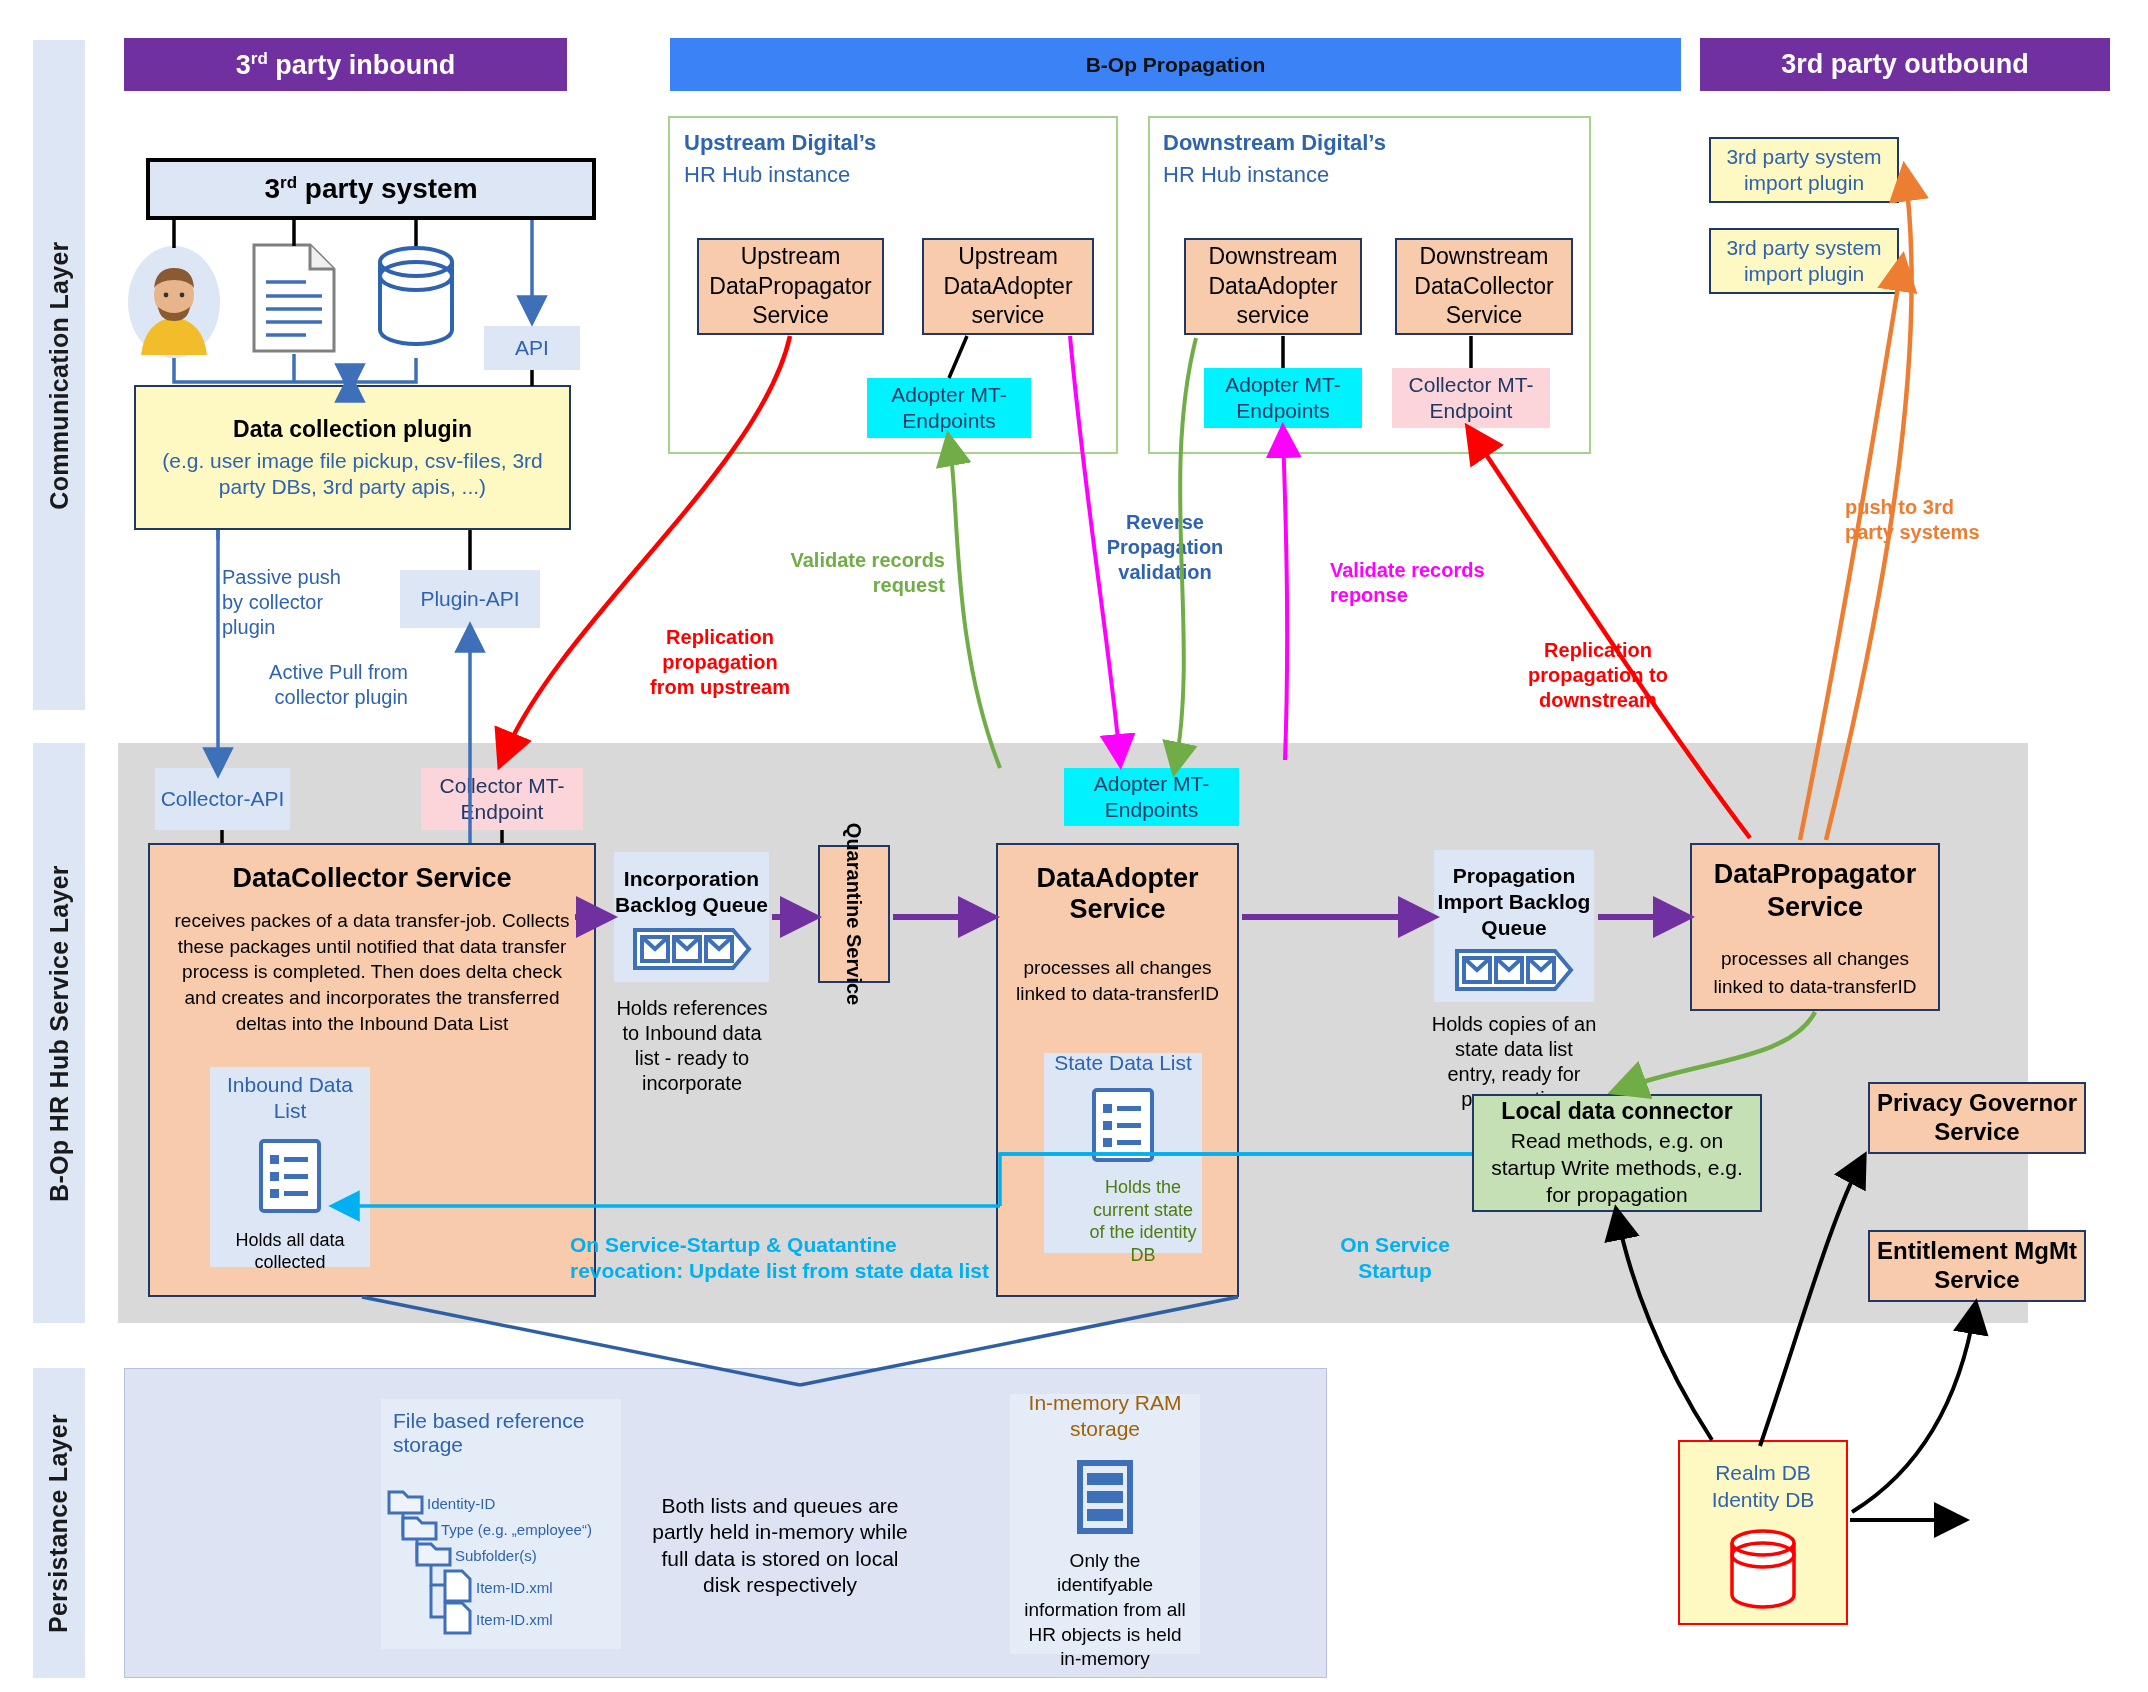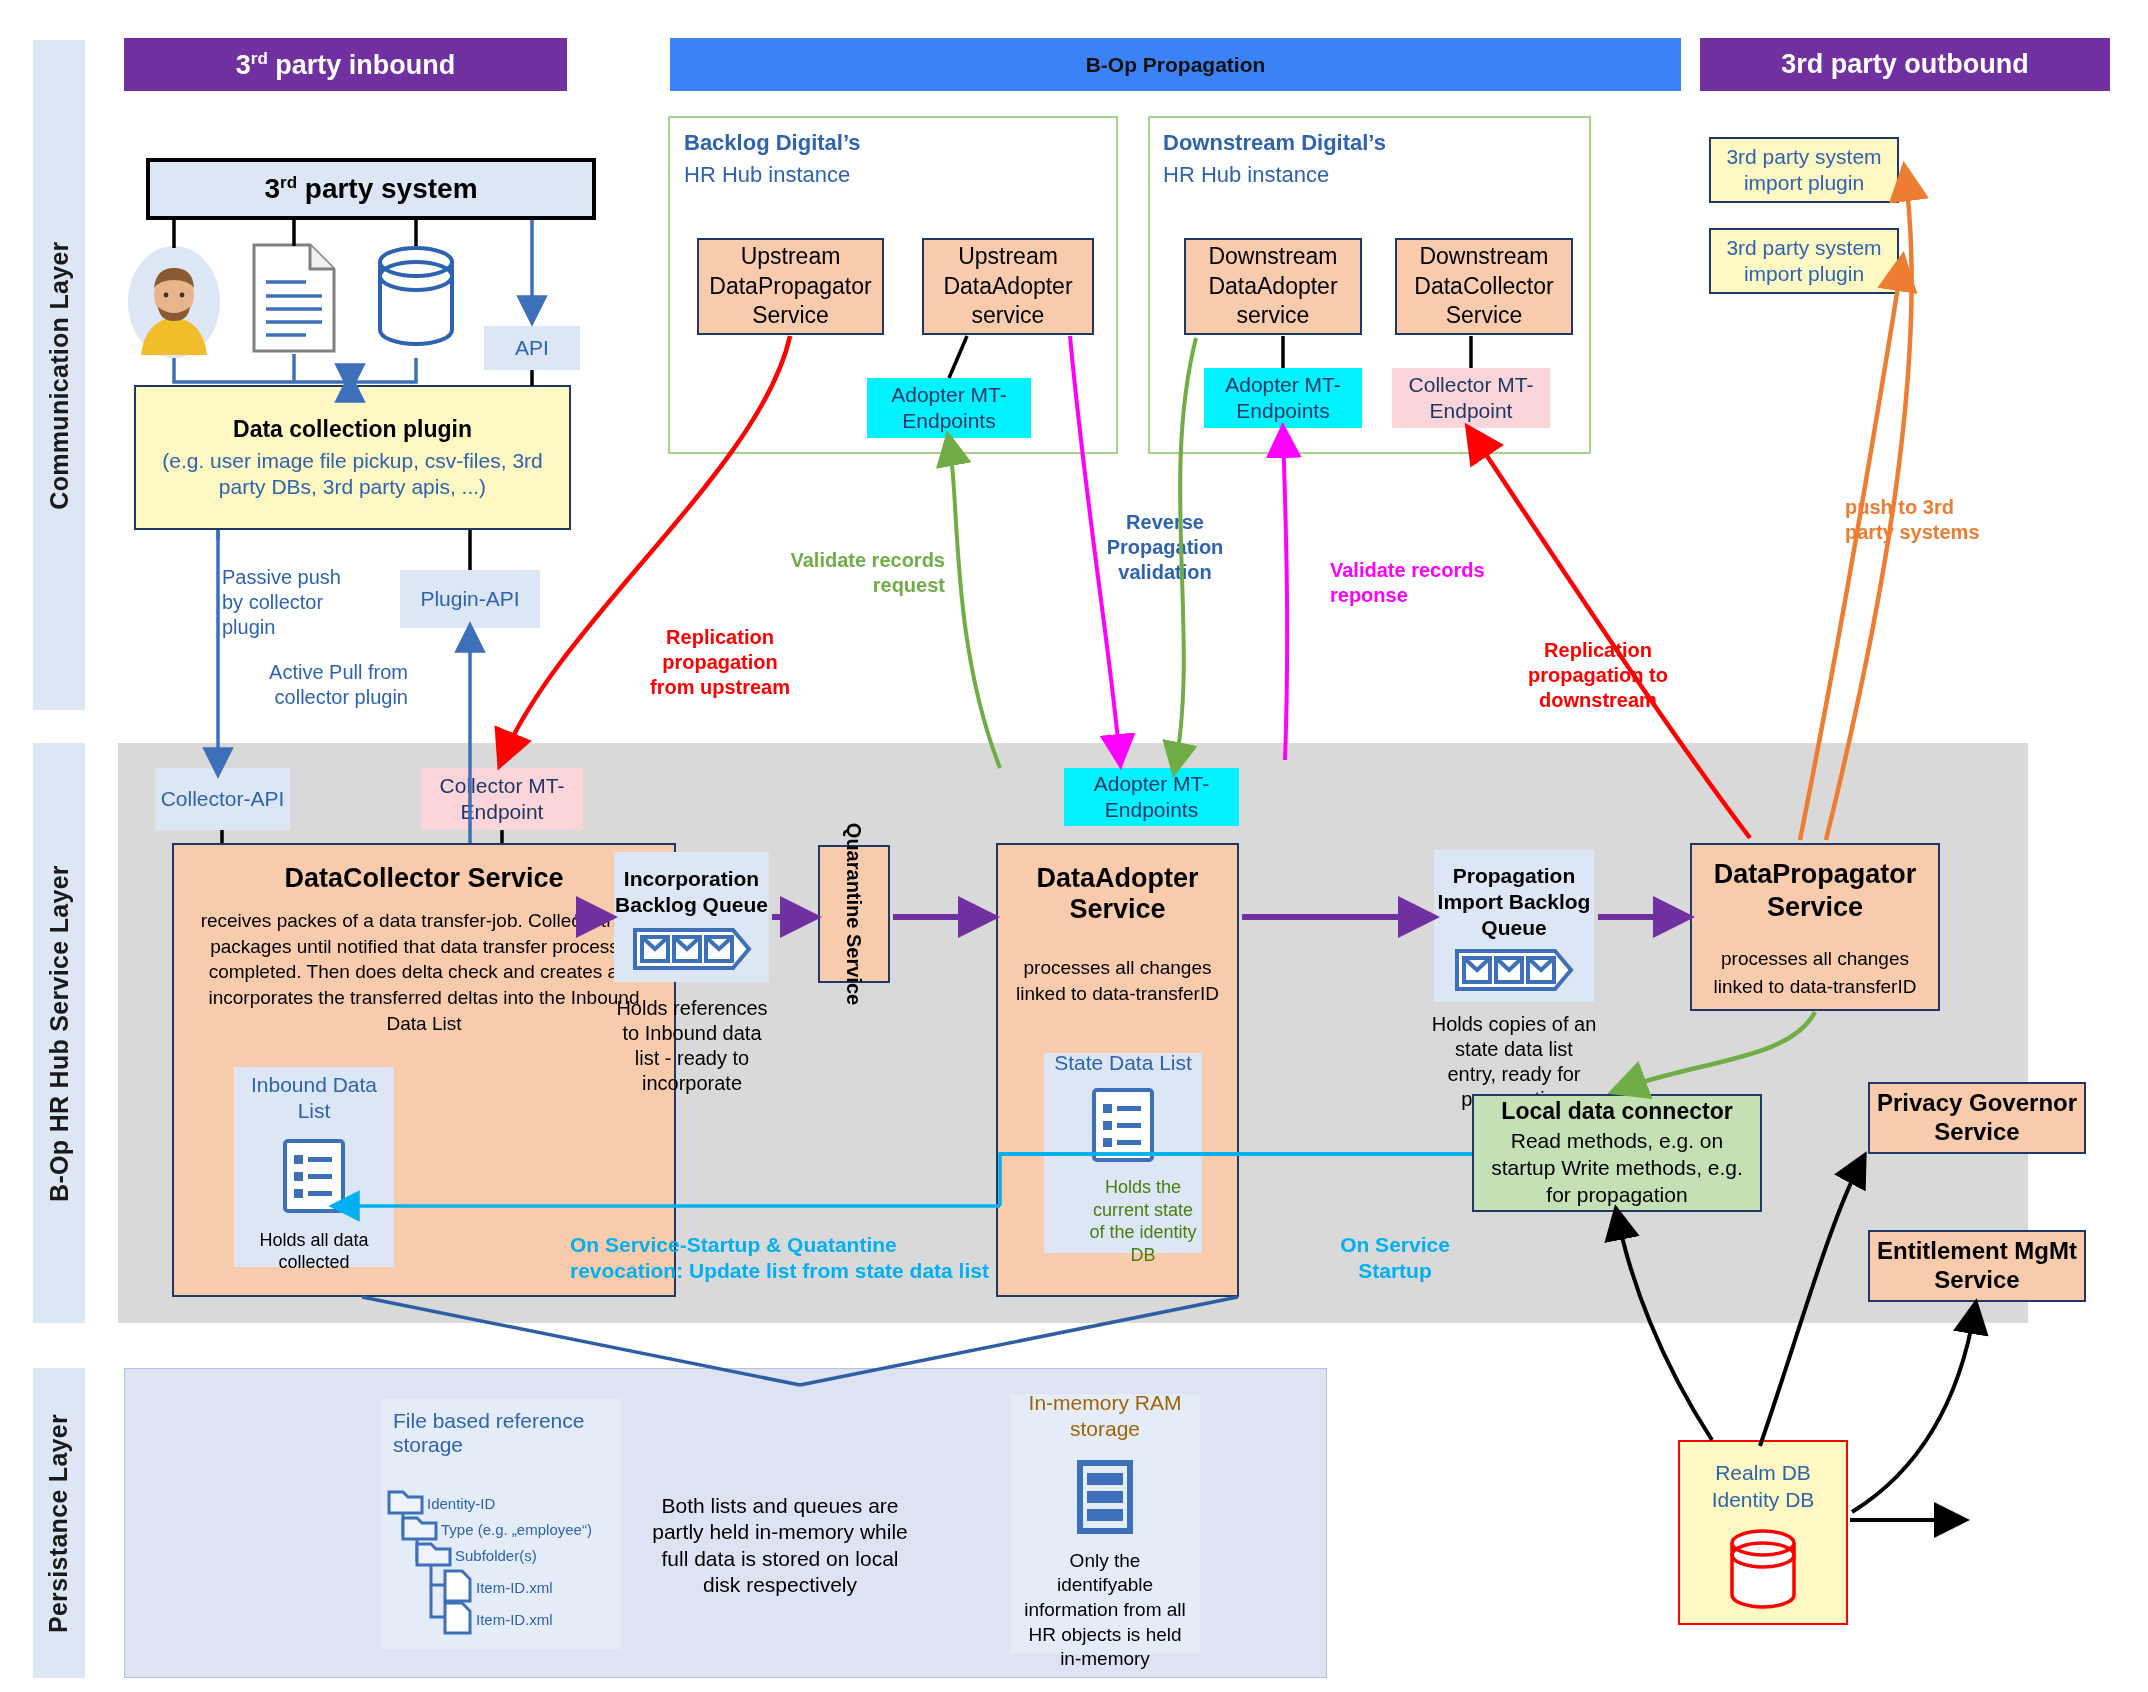--- a/index.html
+++ b/index.html
@@ -108,21 +108,21 @@
 </div>
 
 <div class="abs box-lightblue ctr" style="left:400px;top:570px;width:140px;height:58px;">
   <span>Plugin-API</span>
 </div>
 
 <div class="abs lbl" style="left:222px;top:565px;width:145px;color:#2e63b0;">Passive push by collector plugin</div>
 <div class="abs lbl" style="left:238px;top:660px;width:170px;color:#2e63b0;text-align:right;">Active Pull from collector plugin</div>
 
 <div class="abs grp-green" style="left:668px;top:116px;width:450px;height:338px;"></div>
-<div class="abs" style="left:684px;top:130px;width:300px;font-weight:bold;font-size:22px;color:#2e63b0;">Backlog Digital’s</div>
+<div class="abs" style="left:684px;top:130px;width:300px;font-weight:bold;font-size:22px;color:#2e63b0;">Upstream Digital’s</div>
 <div class="abs" style="left:684px;top:162px;width:300px;font-size:22px;color:#2e63b0;">HR Hub instance</div>
 
 <div class="abs grp-green" style="left:1148px;top:116px;width:443px;height:338px;"></div>
 <div class="abs" style="left:1163px;top:130px;width:320px;font-weight:bold;font-size:22px;color:#2e63b0;">Downstream Digital’s</div>
 <div class="abs" style="left:1163px;top:162px;width:320px;font-size:22px;color:#2e63b0;">HR Hub instance</div>
 
 <div class="abs box-orange ctr" style="left:697px;top:238px;width:187px;height:97px;font-size:23px;line-height:1.28;padding:0 6px;">
   <span>Upstream DataPropagator Service</span>
 </div>
 <div class="abs box-orange ctr" style="left:922px;top:238px;width:172px;height:97px;font-size:23px;line-height:1.28;padding:0 6px;">
@@ -162,21 +162,21 @@
 <div class="abs box-lightblue ctr" style="left:155px;top:768px;width:135px;height:62px;">
   <span>Collector-API</span>
 </div>
 <div class="abs box-pink ctr" style="left:421px;top:768px;width:162px;height:62px;">
   <span>Collector MT-Endpoint</span>
 </div>
 <div class="abs box-cyan ctr" style="left:1064px;top:768px;width:175px;height:58px;">
   <span>Adopter MT-Endpoints</span>
 </div>
 
-<div class="abs box-orange" style="left:148px;top:843px;width:504px;height:454px;margin-left:24px;">
+<div class="abs box-orange" style="left:148px;top:843px;width:448px;height:454px;">
   <div class="ttl ctr" style="font-size:27px;margin-top:18px;">DataCollector Service</div>
   <div style="font-size:19px;line-height:1.35;text-align:center;padding:14px 22px 0;">receives packes of a data transfer-job. Collects these packages until notified that data transfer process is completed.  Then does delta check and creates and incorporates the transferred deltas into the Inbound Data List</div>
   <div class="abs box-lightblue col" style="left:60px;top:222px;width:160px;height:200px;">
     <div style="margin-top:12px;">Inbound Data List</div>
     <div style="margin:12px 0 8px;">
       <svg width="70" height="78" viewBox="0 0 70 78">
         <rect x="6" y="4" width="58" height="70" rx="3" fill="#fff" stroke="#3d70b8" stroke-width="4"></rect>
         <g fill="#3d70b8">
             <rect x="15" y="18" width="9" height="9"></rect>
             <rect x="15" y="35" width="9" height="9"></rect>

